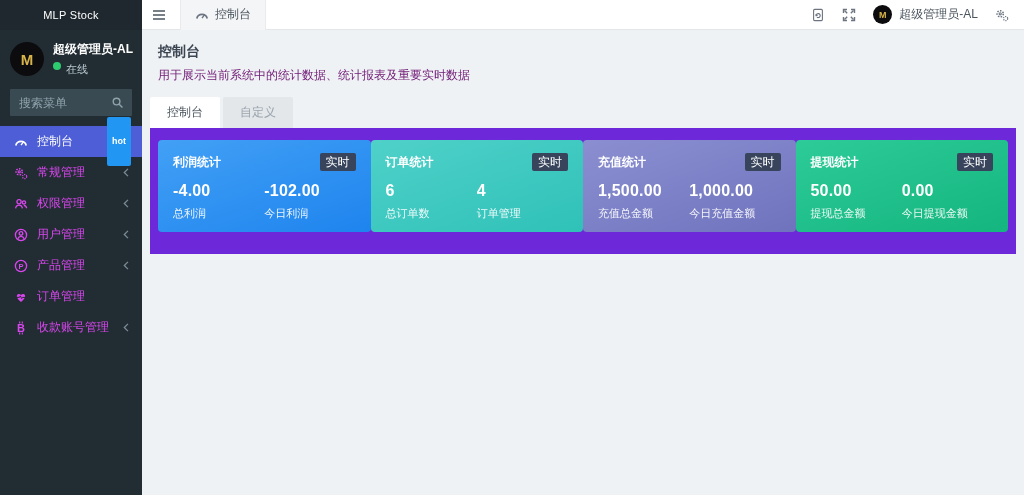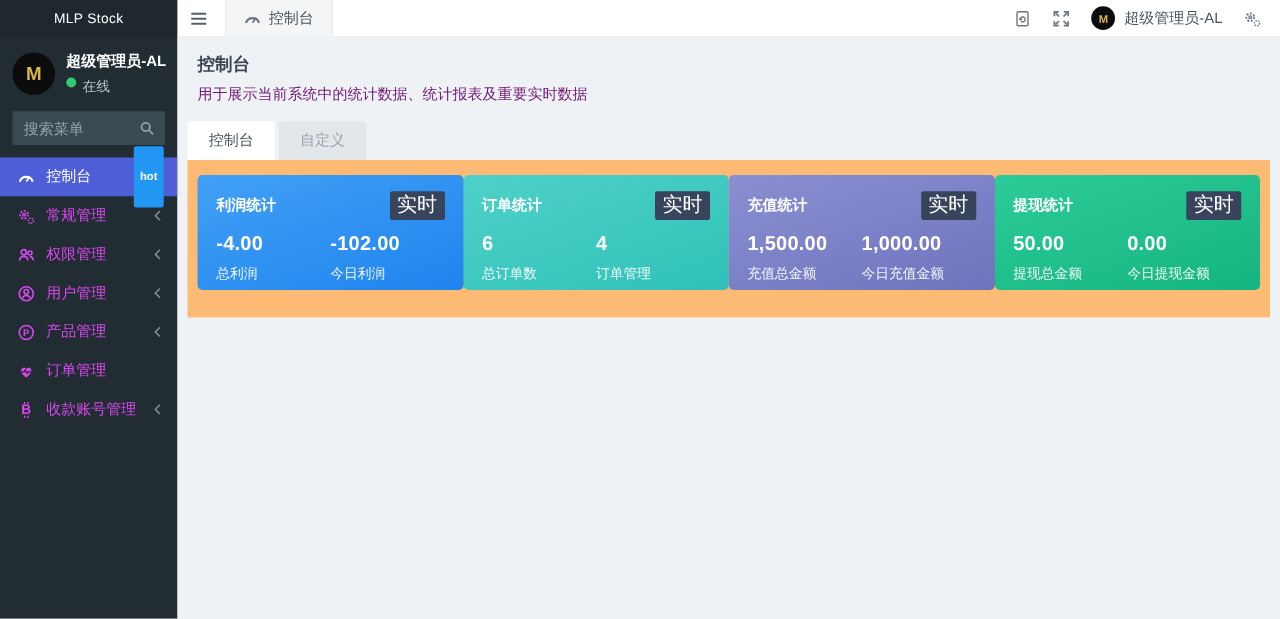--- a/index.html
+++ b/index.html
@@ -44,24 +44,24 @@
 
   .content { flex:1; background:var(--content-bg,#eff2f5); }
   .page-head { padding:13px 16px 0 16px; }
   .page-title { font-size:14px; font-weight:bold; color:#3c4652; }
   .page-subtitle { font-size:12px; color:#701a75; margin-top:6px; }
   .tabs { display:flex; padding:0 8px; margin-top:13px; }
   .tab { padding:7px 17px; font-size:12px; border-radius:2px 2px 0 0; cursor:pointer; }
   .tab.active { background:#fff; color:#4a545e; }
   .tab.inactive { background:#e3e7ea; color:#9aa4ae; margin-left:3px; }
 
-  .panel { margin:0 8px; background:#fdba74; padding:12px 8px 22px 8px; display:grid; grid-template-columns:repeat(4,1fr); }
+  .panel { margin:0 8px; background:#6d28d9; padding:12px 8px 22px 8px; display:grid; grid-template-columns:repeat(4,1fr); }
   .stat-card { border-radius:4px; padding:13px 15px 14px 15px; color:#fff; height:92px; cursor:default; }
   .card-head { display:flex; justify-content:space-between; align-items:center; font-size:12px; font-weight:bold; }
-  .rt-badge { background:var(--badge-bg,#37445c); color:#fff; font-size:16px; font-weight:normal; padding:2px 6px; border-radius:2px; line-height:1.2; }
+  .rt-badge { background:var(--badge-bg,#37445c); color:#fff; font-size:12px; font-weight:normal; padding:2px 6px; border-radius:2px; line-height:1.2; }
   .card-stats { display:flex; margin-top:11px; }
   .stat { flex:1; }
   .stat-value { font-size:16px; font-weight:bold; letter-spacing:.2px; }
   .stat-label { font-size:11px; margin-top:6px; opacity:.92; }
 </style>
 </head>
 <body>
 
 <div class="app">
 

